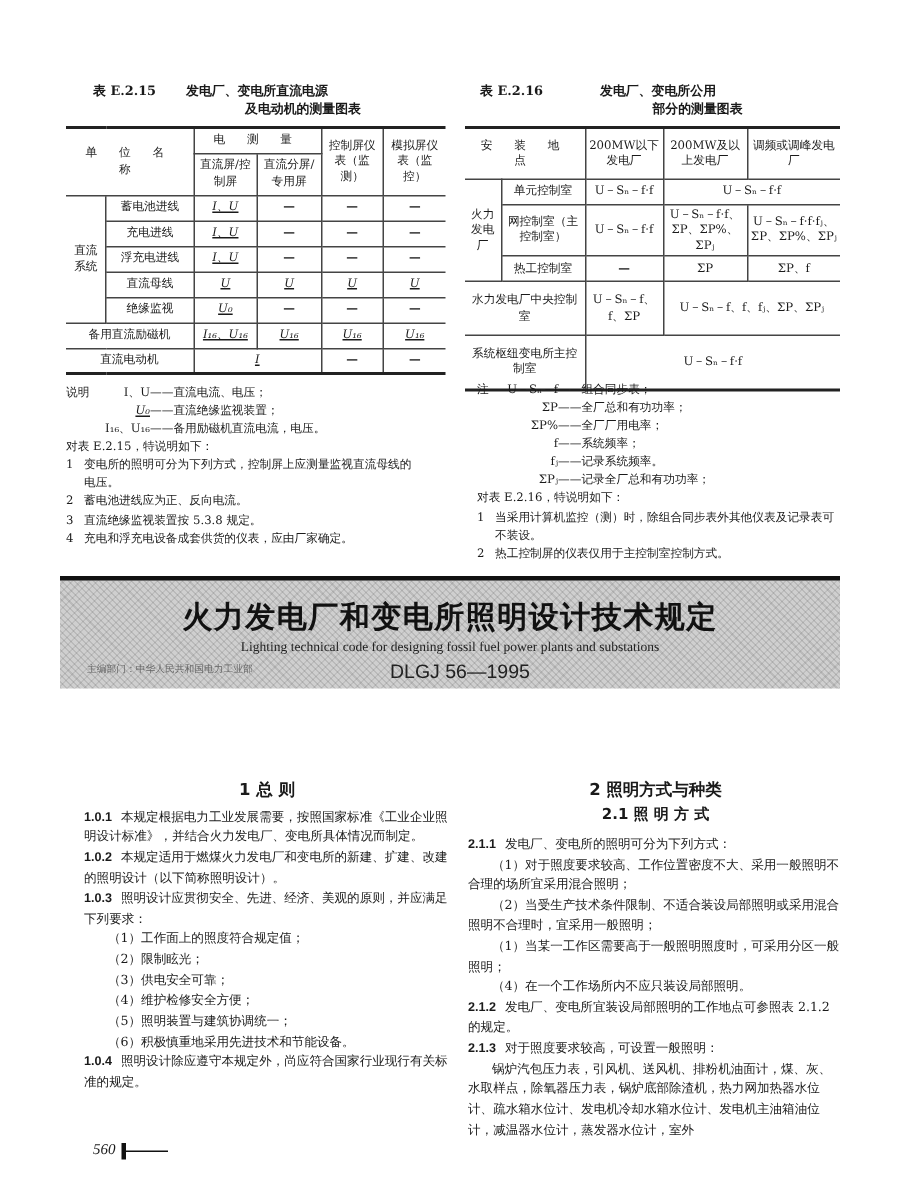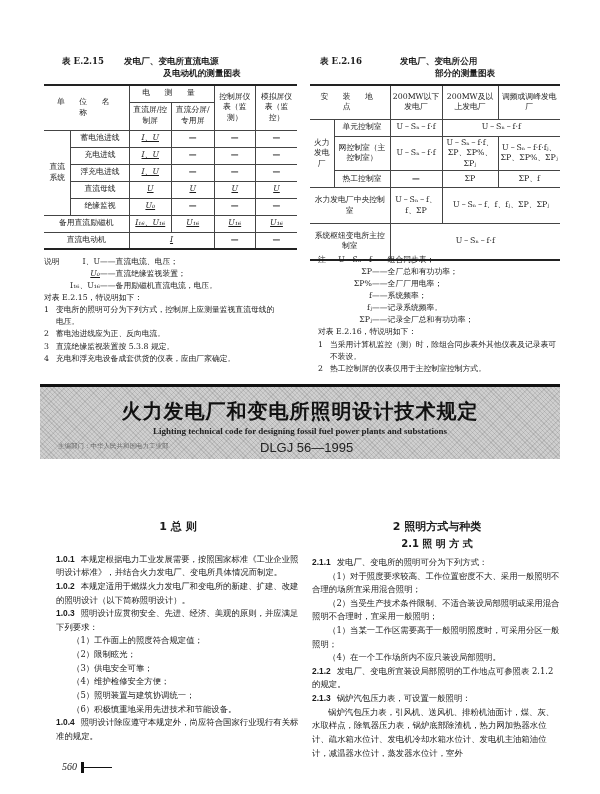--- a/index.html
+++ b/index.html
@@ -37,27 +37,27 @@
   
   .banner {
     left: 40px; top: 384px; width: 520px; height: 72px;
     border-top: 3px solid #111;
     background:
       repeating-linear-gradient(45deg, rgba(0,0,0,0.10) 0 1px, transparent 1px 3px),
       repeating-linear-gradient(-45deg, rgba(0,0,0,0.08) 0 1px, transparent 1px 4px),
       #cfcfcf;
   }
   .banner-title { position: absolute; left: 0; right: 0; top: 10px; text-align: center; font-size: 20px; font-weight: bold; letter-spacing: 1px; color: #111; font-family: "DejaVu Sans", sans-serif; }
-  .banner-en { position: absolute; left: 0; right: 0; top: 38px; text-align: center; font-size: 9px; font-weight: bold; color: #222; font-family: "Liberation Serif", serif; }
+  .banner-en { position: absolute; left: 0; right: 0; top: 38px; text-align: center; font-size: 9px; font-weight: normal; color: #222; font-family: "Liberation Serif", serif; }
   .banner-faint { position: absolute; left: 18px; top: 55px; font-size: 6.5px; color: #666; }
   .banner-code { position: absolute; left: 220px; top: 52px; font-size: 13px; color: #222; font-family: "Liberation Sans", sans-serif; }
 
   
   .col { font-size: 8.4px; line-height: 1.62; }
-  .h1 { text-align: center; font-weight: bold; font-size: 11px; margin-bottom: 17px; font-family: "DejaVu Sans", sans-serif; }
+  .h1 { text-align: center; font-weight: bold; font-size: 11px; margin-bottom: 2px; font-family: "DejaVu Sans", sans-serif; }
   .h2 { text-align: center; font-weight: bold; font-size: 10px; margin-bottom: 4px; font-family: "DejaVu Sans", sans-serif; }
   .clause .cn { font-weight: bold; margin-right: 6px; font-family: "Liberation Sans", sans-serif; }
   .ind { padding-left: 16px; }
   .para-ind { text-indent: 16px; }
 
   .pageno { left: 62px; top: 760px; font-style: italic; font-size: 10px; font-family: "Liberation Serif", serif; display: flex; align-items: center; }
   .pageno .bar { display: inline-block; width: 3px; height: 11px; background: #111; margin-left: 4px; }
   .pageno .line { display: inline-block; width: 28px; height: 1px; background: #111; }
 </style>
 </head>
@@ -283,21 +283,21 @@
 
 <div class="abs col" style="left:312px; top:518px; width:250px;">
   <div class="h1" style="margin-bottom:0;">2  照明方式与种类</div>
   <div class="h2">2.1  照 明 方 式</div>
   <div class="clause"><span class="cn">2.1.1</span><span>发电厂、变电所的照明可分为下列方式：</span></div>
   <div class="para-ind">（1）对于照度要求较高、工作位置密度不大、采用一般照明不合理的场所宜采用混合照明；</div>
   <div class="para-ind">（2）当受生产技术条件限制、不适合装设局部照明或采用混合照明不合理时，宜采用一般照明；</div>
   <div class="para-ind">（1）当某一工作区需要高于一般照明照度时，可采用分区一般照明；</div>
   <div class="para-ind">（4）在一个工作场所内不应只装设局部照明。</div>
   <div class="clause"><span class="cn">2.1.2</span><span>发电厂、变电所宜装设局部照明的工作地点可参照表 2.1.2 的规定。</span></div>
-  <div class="clause"><span class="cn">2.1.3</span><span>锅炉汽包压力表，可设置一般照明：</span></div>
+  <div class="clause"><span class="cn">2.1.3</span><span>对于照度要求较高，可设置一般照明：</span></div>
   <div class="para-ind">锅炉汽包压力表，引风机、送风机、排粉机油面计，煤、灰、水取样点，除氧器压力表，锅炉底部除渣机，热力网加热器水位计、疏水箱水位计、发电机冷却水箱水位计、发电机主油箱油位计，减温器水位计，蒸发器水位计，室外</div>
 </div>
 
 <div class="abs pageno">
   <span>560</span>
   <span class="bar"></span>
   <span class="line"></span>
 </div>
 
 </body></html>

